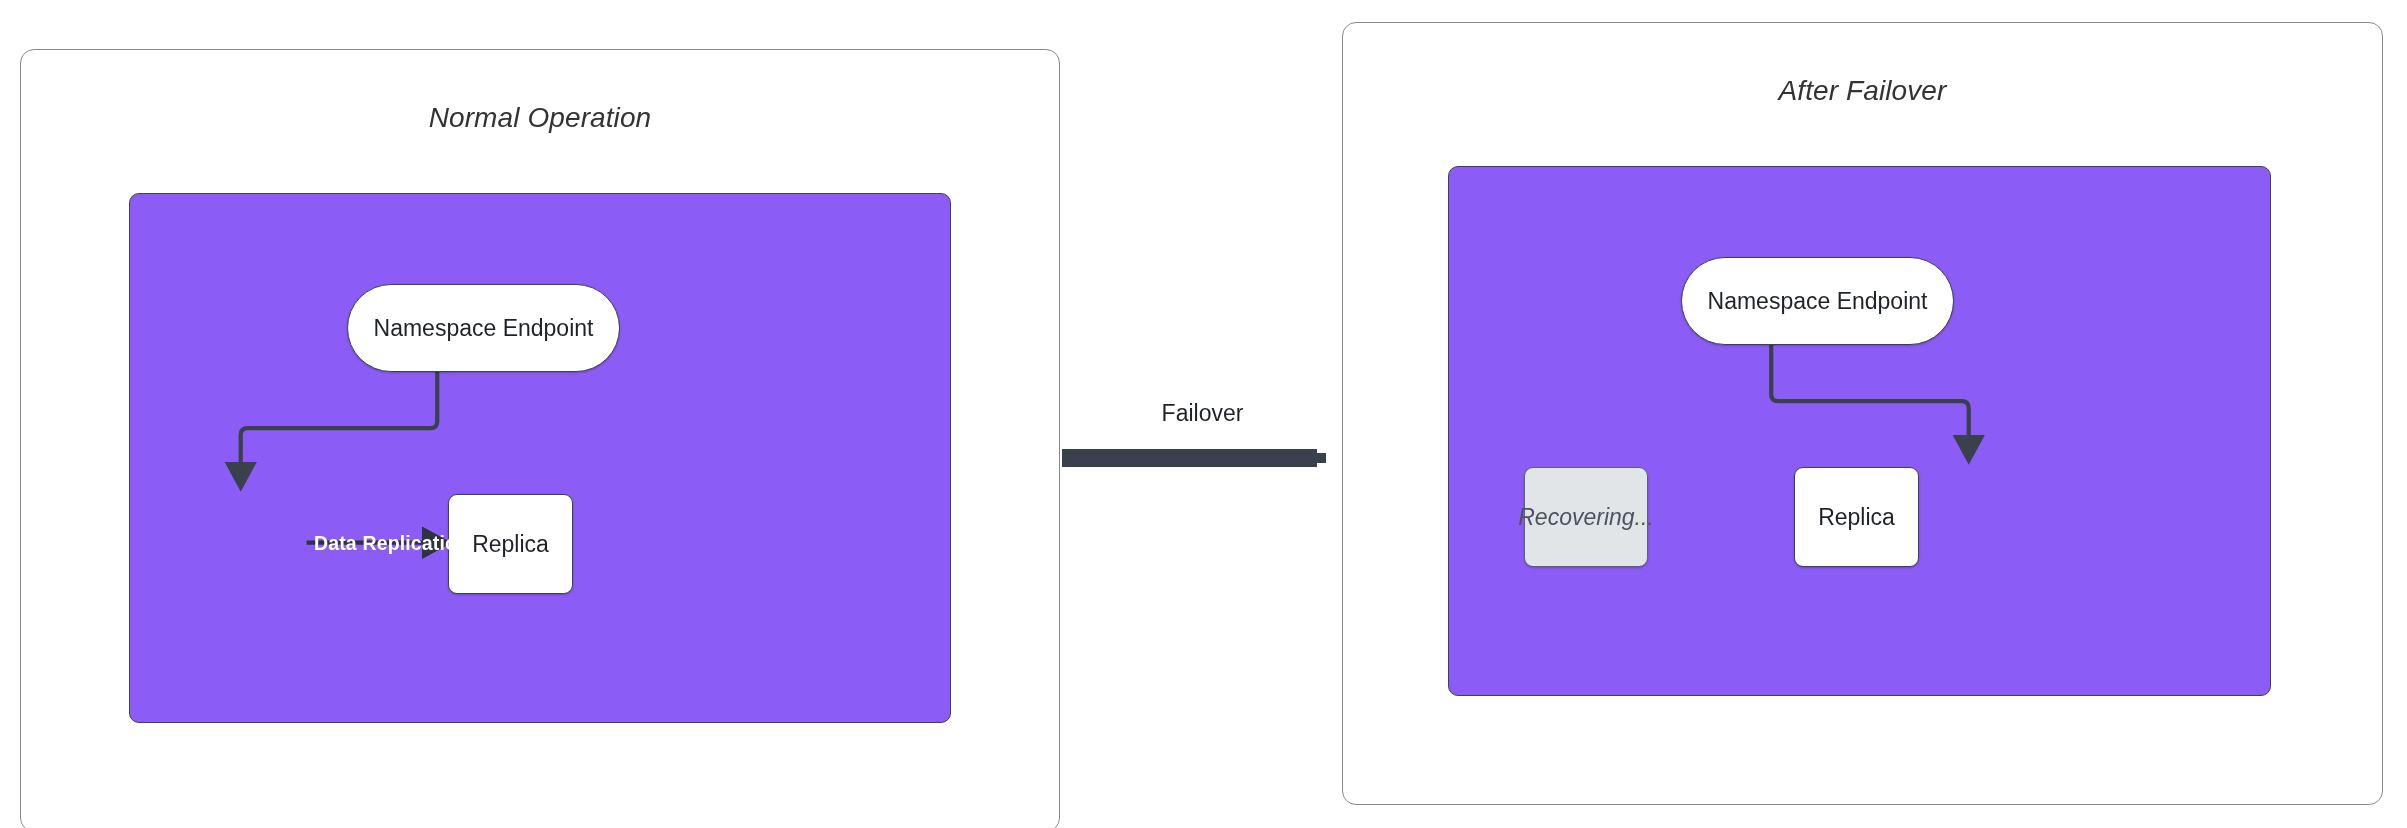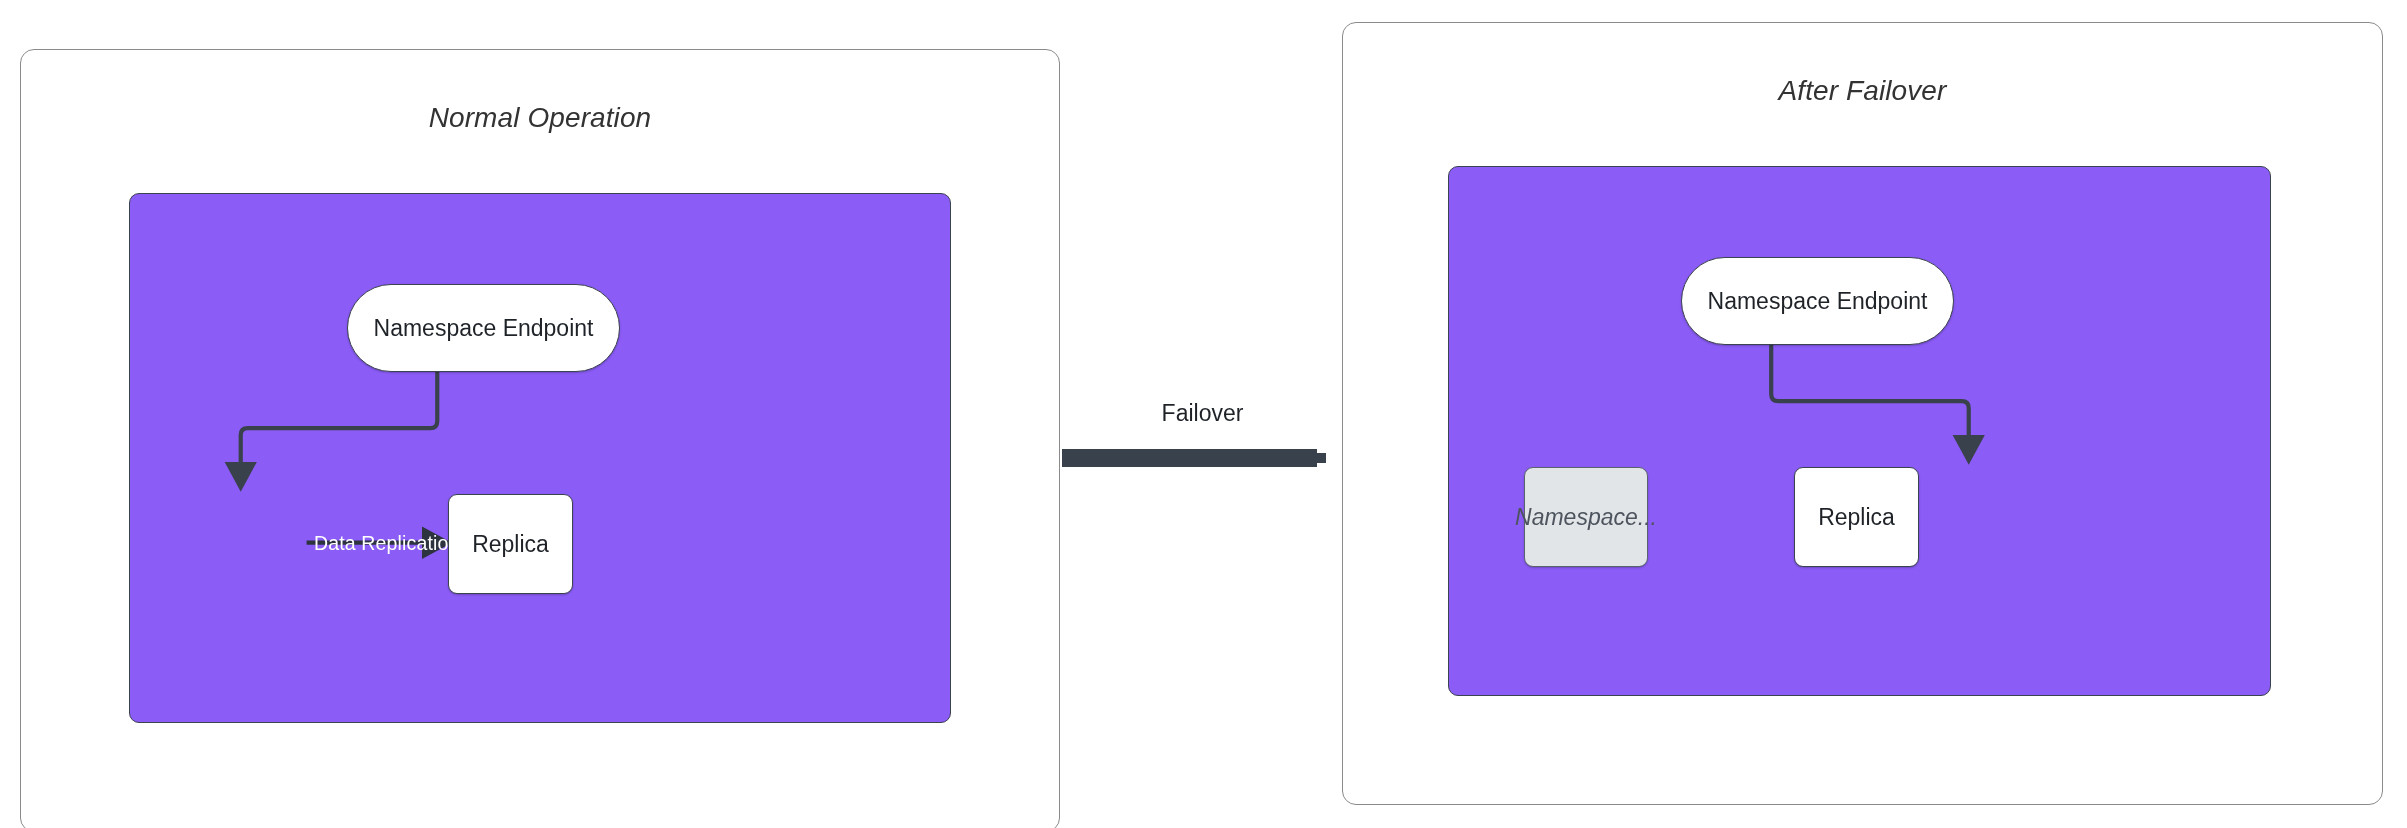--- a/index.html
+++ b/index.html
@@ -104,21 +104,21 @@
     width: 100%;
     height: 100%;
     overflow: visible;
     pointer-events: none;
   }
 
   
   .repl-label {
     position: absolute;
     font-size: 19.5px;
-    font-weight: normal;
+    font-weight: bold;
     color: #ffffff;
     white-space: nowrap;
     letter-spacing: .15px;
     text-align: right;
   }
 
   
   #failover-bridge {
     position: absolute;
     left: 1055px;
@@ -203,21 +203,21 @@
         </defs>
 
         <path d="M 323,178 L 323,228 Q 323,235 330,235 L 514,235 Q 521,235 521,242 L 521,282" fill="none" stroke="#39414d" stroke-width="4.2" stroke-linecap="round" stroke-linejoin="round" marker-end="url(#ah-right-down)"></path>
       </svg>
 
       <div class="node pill" id="node-endpoint-right">
         <span>Namespace Endpoint</span>
       </div>
 
       <div class="node boxy muted" id="node-recovering">
-        <span>Namespace...</span>
+        <span>Recovering...</span>
       </div>
 
       <div class="node boxy" id="node-replica-right">
         <span>Replica</span>
       </div>
     </div>
   </div>
 
 </div>
 

